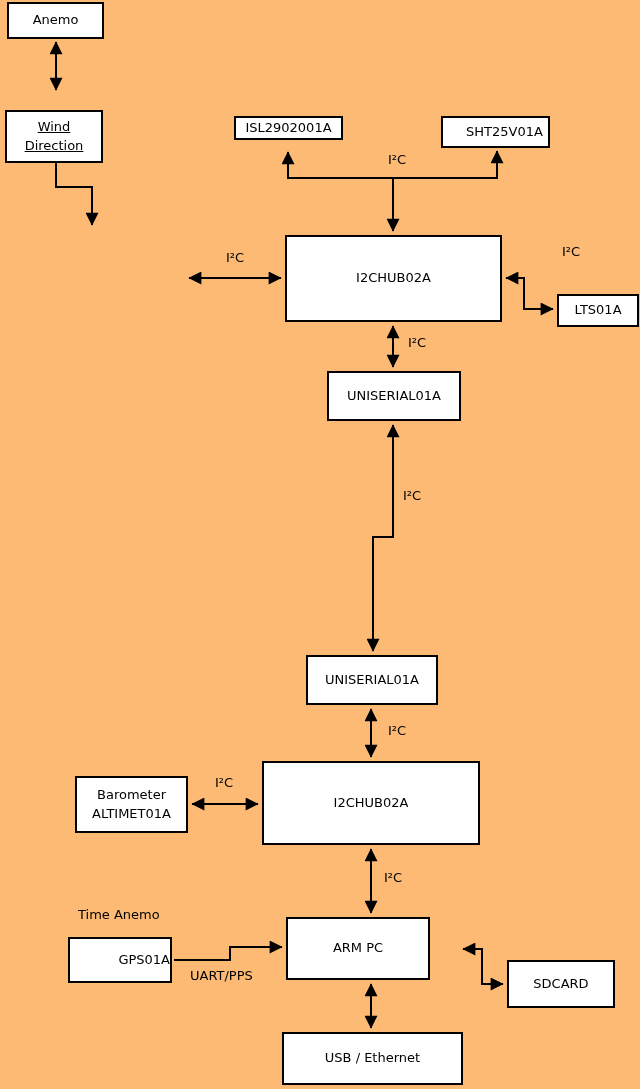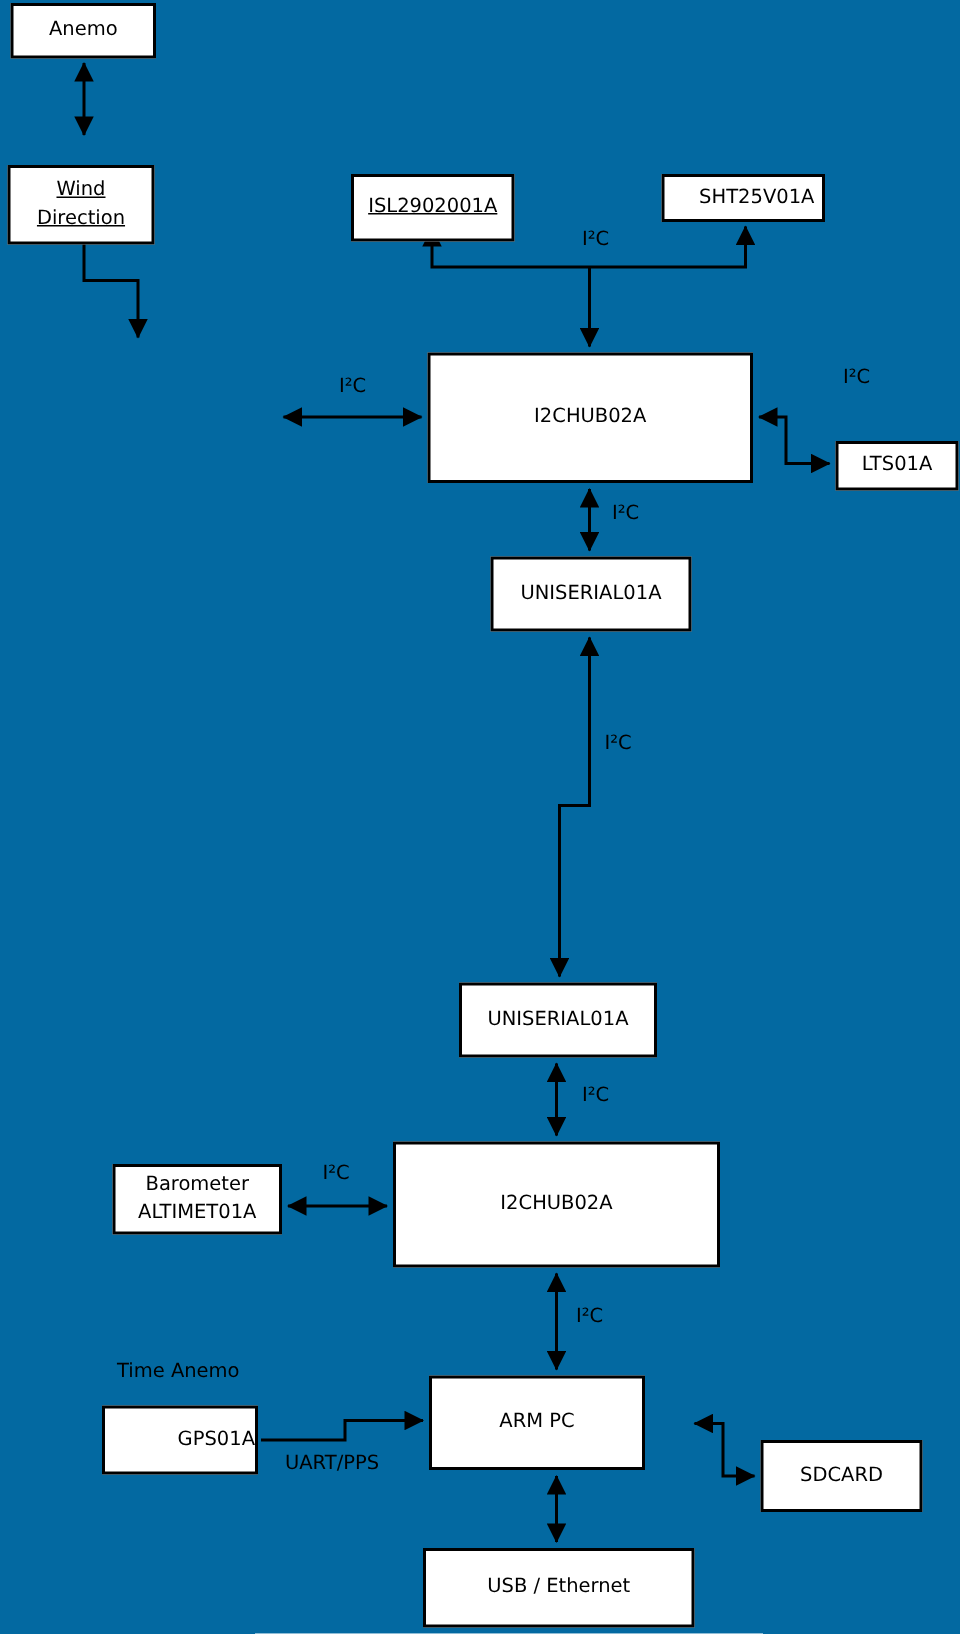--- a/index.html
+++ b/index.html
@@ -4,21 +4,21 @@
 <style>
   html, body {
     margin: 0;
     padding: 0;
     background: #ffffff;
   }
   #canvas {
     position: relative;
     width: 640px;
     height: 1089px;
-    background: #0369a1;
+    background: #fdba74;
     font-family: "DejaVu Sans", "Liberation Sans", sans-serif;
     color: #000000;
     overflow: hidden;
   }
   #wires {
     position: absolute;
     left: 0; top: 0;
     width: 640px; height: 1089px;
   }
   .box {
@@ -74,21 +74,21 @@
   <div class="box" style="left:7px; top:2px; width:97px; height:37px;">
     <span>Anemo</span>
   </div>
 
   <div class="box" style="left:5px; top:110px; width:98px; height:53px;text-decoration:underline;">
     <span>Wind</span>
     <span>Direction</span>
   </div>
 
 
-  <div class="box" style="left:234px; top:116px; width:109px; height:45px;text-decoration:underline;">
+  <div class="box" style="left:234px; top:116px; width:109px; height:24px;">
     <span>ISL2902001A</span>
   </div>
 
   <div class="box" style="left:441px; top:116px; width:109px; height:32px;padding-left:18px;">
     <span>SHT25V01A</span>
   </div>
 
   <div class="box" style="left:285px; top:235px; width:217px; height:87px;">
     <span>I2CHUB02A</span>
   </div>
@@ -102,21 +102,21 @@
   </div>
 
   <div class="box" style="left:306px; top:655px; width:132px; height:50px;">
     <span>UNISERIAL01A</span>
   </div>
 
   <div class="box" style="left:262px; top:761px; width:218px; height:84px;">
     <span>I2CHUB02A</span>
   </div>
 
-  <div class="box" style="left:75px; top:776px; width:113px; height:47px;">
+  <div class="box" style="left:75px; top:776px; width:113px; height:57px;">
     <span>Barometer</span>
     <span>ALTIMET01A</span>
   </div>
 
   <div class="box" style="left:68px; top:937px; width:104px; height:46px;align-items:flex-end;">
     <span>GPS01A</span>
   </div>
 
   <div class="box" style="left:286px; top:917px; width:144px; height:63px;align-items:center;">
     <span>ARM PC</span>

